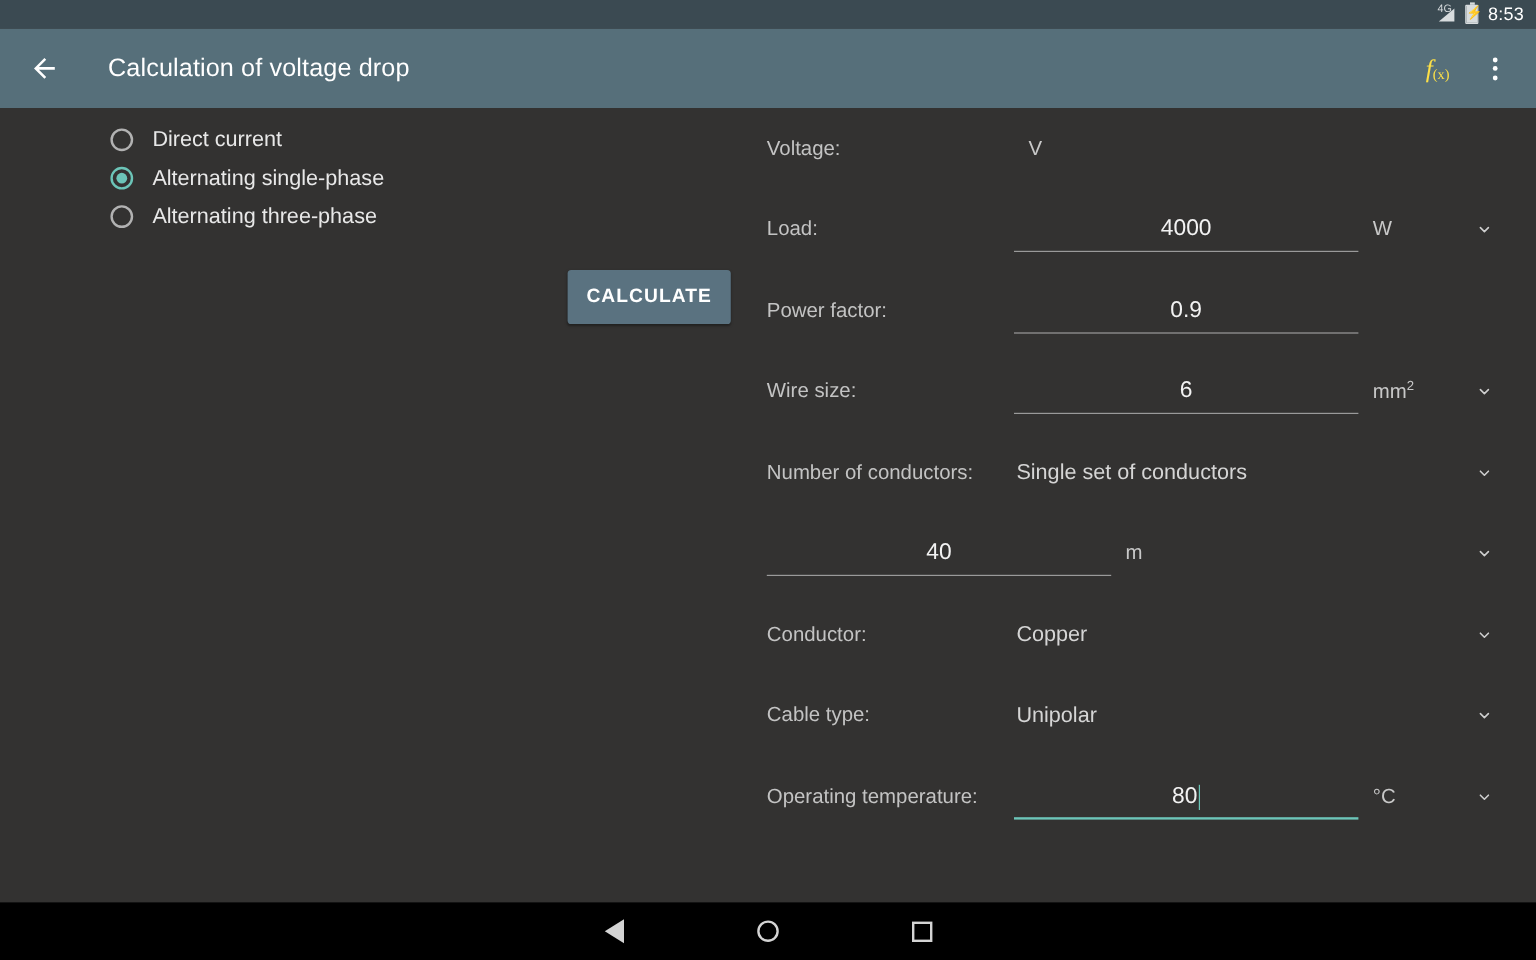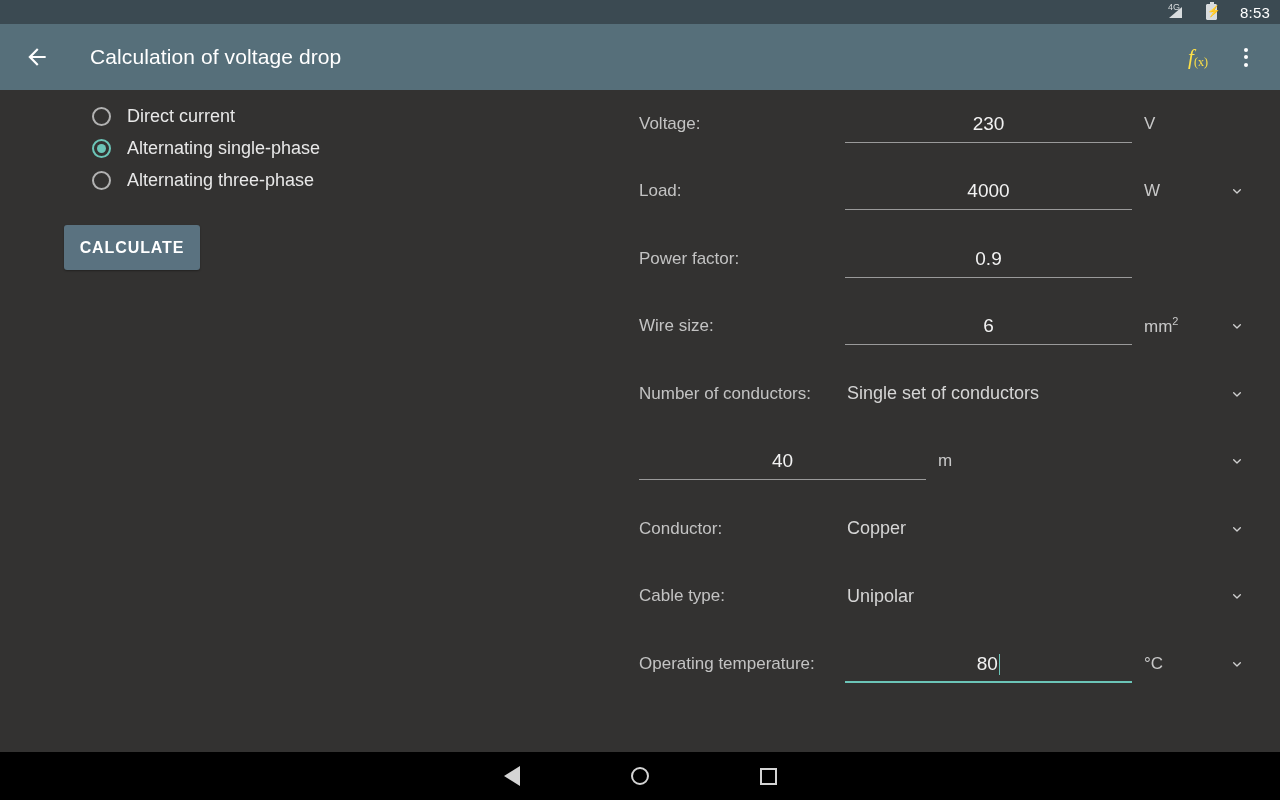--- a/index.html
+++ b/index.html
@@ -24,21 +24,21 @@
     position: absolute;
     top: 0; left: 0;
     width: 1280px; height: 24px;
     background: #3b4a52;
     display: flex;
     align-items: center;
     justify-content: flex-end;
     padding-right: 10px;
     box-sizing: border-box;
   }
-  .sb-icons { display: flex; align-items: center; gap: 21px; }
+  .sb-icons { display: flex; align-items: center; gap: 6px; }
   .sig {
     position: relative;
     width: 17px; height: 14px;
   }
   .sig .tri {
     position: absolute;
     left: 1px; bottom: 1px;
     width: 0; height: 0;
     border-left: 13px solid transparent;
     border-bottom: 11px solid #d8dcde;
@@ -186,21 +186,21 @@
   }
   .radio-label {
     color: #e8e8e8;
     font-size: 18px;
     margin-left: 16px;
   }
 
   .calc-wrap {
     margin-top: 29px;
     display: flex;
-    justify-content: flex-start;
+    justify-content: flex-end;
     width: 545px;
   }
   .calc-btn {
     background: #5a7280;
     color: #ffffff;
     font-size: 16px;
     font-weight: bold;
     letter-spacing: 0.9px;
     border: none;
     border-radius: 3px;
@@ -402,24 +402,20 @@
 
       <div class="calc-wrap">
         <button class="calc-btn">CALCULATE</button>
       </div>
 
     </div>
 
     <div class="right-pane">
         <div class="frow">
           <div class="flabel">Voltage:</div>
-          <div class="field">
-            <span class="val">230</span>
-            <span class="underline"></span>
-          </div>
           <span class="unit">V</span>
           <span class="chev right-edge hidden">
             <svg width="16" height="16" viewBox="0 0 24 24">
               <path d="M7 10l5 5 5-5" fill="none" stroke="#cfcfcf" stroke-width="2" stroke-linecap="round" stroke-linejoin="round"></path>
             </svg>
           </span>
         </div>
         <div class="frow">
           <div class="flabel">Load:</div>
           <div class="field">

